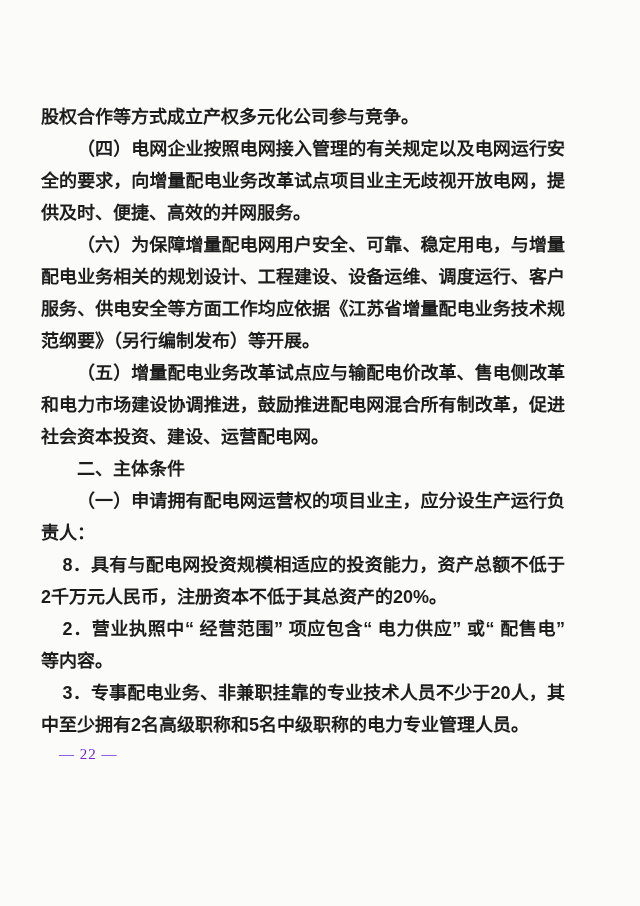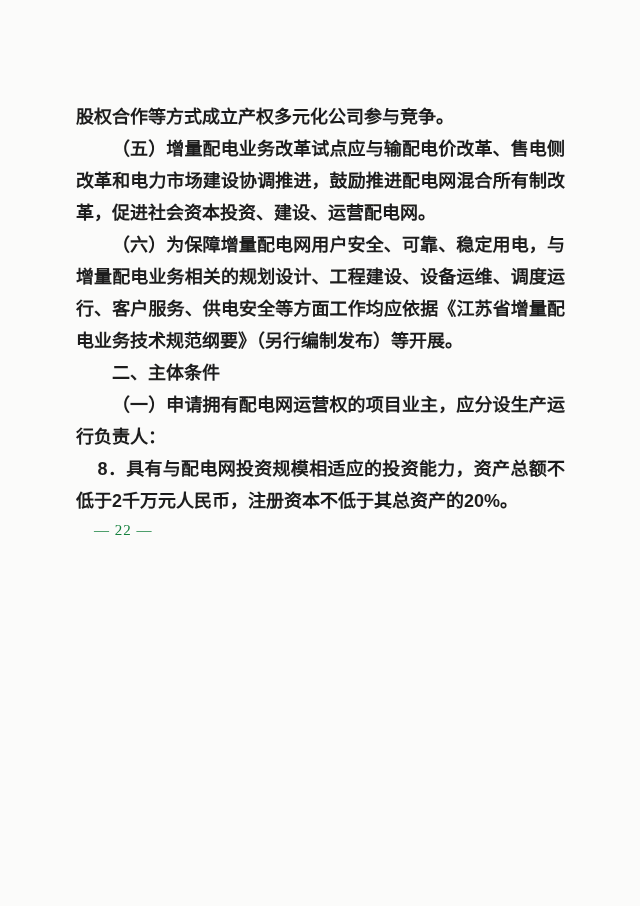--- a/index.html
+++ b/index.html
@@ -14,21 +14,21 @@
     
     background-image: radial-gradient(#efefec 0.6px, rgba(0,0,0,0) 0.6px);
     background-size: 4px 4px;
     font-family: "Liberation Sans", sans-serif;
     color: #1d1d1d;
   }
   .doc-page {
     box-sizing: border-box;
     width: 640px;
     height: 906px;
-    padding: 101px 75px 0 76px;
+    padding: 101px 75px 0 41px;
     position: relative;
   }
   .doc-body p {
     margin: 0;
     font-size: 18px;
     line-height: 32px;
     font-weight: 600;
     letter-spacing: 0;
     text-align: justify;
     text-justify: inter-ideograph;
@@ -40,32 +40,35 @@
   .section-heading {
     text-align: left;
   }
   .page-footer {
     margin-top: 3px;
     padding-left: 18px;
     font-family: "Liberation Serif", serif;
     font-size: 15px;
     line-height: 20px;
     font-weight: 500;
-    color: #15803d;
+    color: #6d28d9;
     letter-spacing: 1px;
     text-align: left;
   }
 </style>
 </head>
 <body>
 
 <div class="doc-page">
   <div class="doc-body">
     <p class="indent-0">股权合作等方式成立产权多元化公司参与竞争。</p>
+    <p class="indent-2">（四）电网企业按照电网接入管理的有关规定以及电网运行安全的要求，向增量配电业务改革试点项目业主无歧视开放电网，提供及时、便捷、高效的并网服务。</p>
+    <p class="indent-2">（六）为保障增量配电网用户安全、可靠、稳定用电，与增量配电业务相关的规划设计、工程建设、设备运维、调度运行、客户服务、供电安全等方面工作均应依据《江苏省增量配电业务技术规范纲要》（另行编制发布）等开展。</p>
     <p class="indent-2">（五）增量配电业务改革试点应与输配电价改革、售电侧改革和电力市场建设协调推进，鼓励推进配电网混合所有制改革，促进社会资本投资、建设、运营配电网。</p>
-    <p class="indent-2">（六）为保障增量配电网用户安全、可靠、稳定用电，与增量配电业务相关的规划设计、工程建设、设备运维、调度运行、客户服务、供电安全等方面工作均应依据《江苏省增量配电业务技术规范纲要》（另行编制发布）等开展。</p>
     <p class="indent-2 section-heading">二、主体条件</p>
     <p class="indent-2">（一）申请拥有配电网运营权的项目业主，应分设生产运行负责人：</p>
     <p class="indent-num">8．具有与配电网投资规模相适应的投资能力，资产总额不低于2千万元人民币，注册资本不低于其总资产的20%。</p>
+    <p class="indent-num">2．营业执照中“ 经营范围” 项应包含“ 电力供应” 或“ 配售电” 等内容。</p>
+    <p class="indent-num">3．专事配电业务、非兼职挂靠的专业技术人员不少于20人，其中至少拥有2名高级职称和5名中级职称的电力专业管理人员。</p>
   </div>
 
   <div class="page-footer">— 22 —</div>
 </div>
 
 </body></html>

